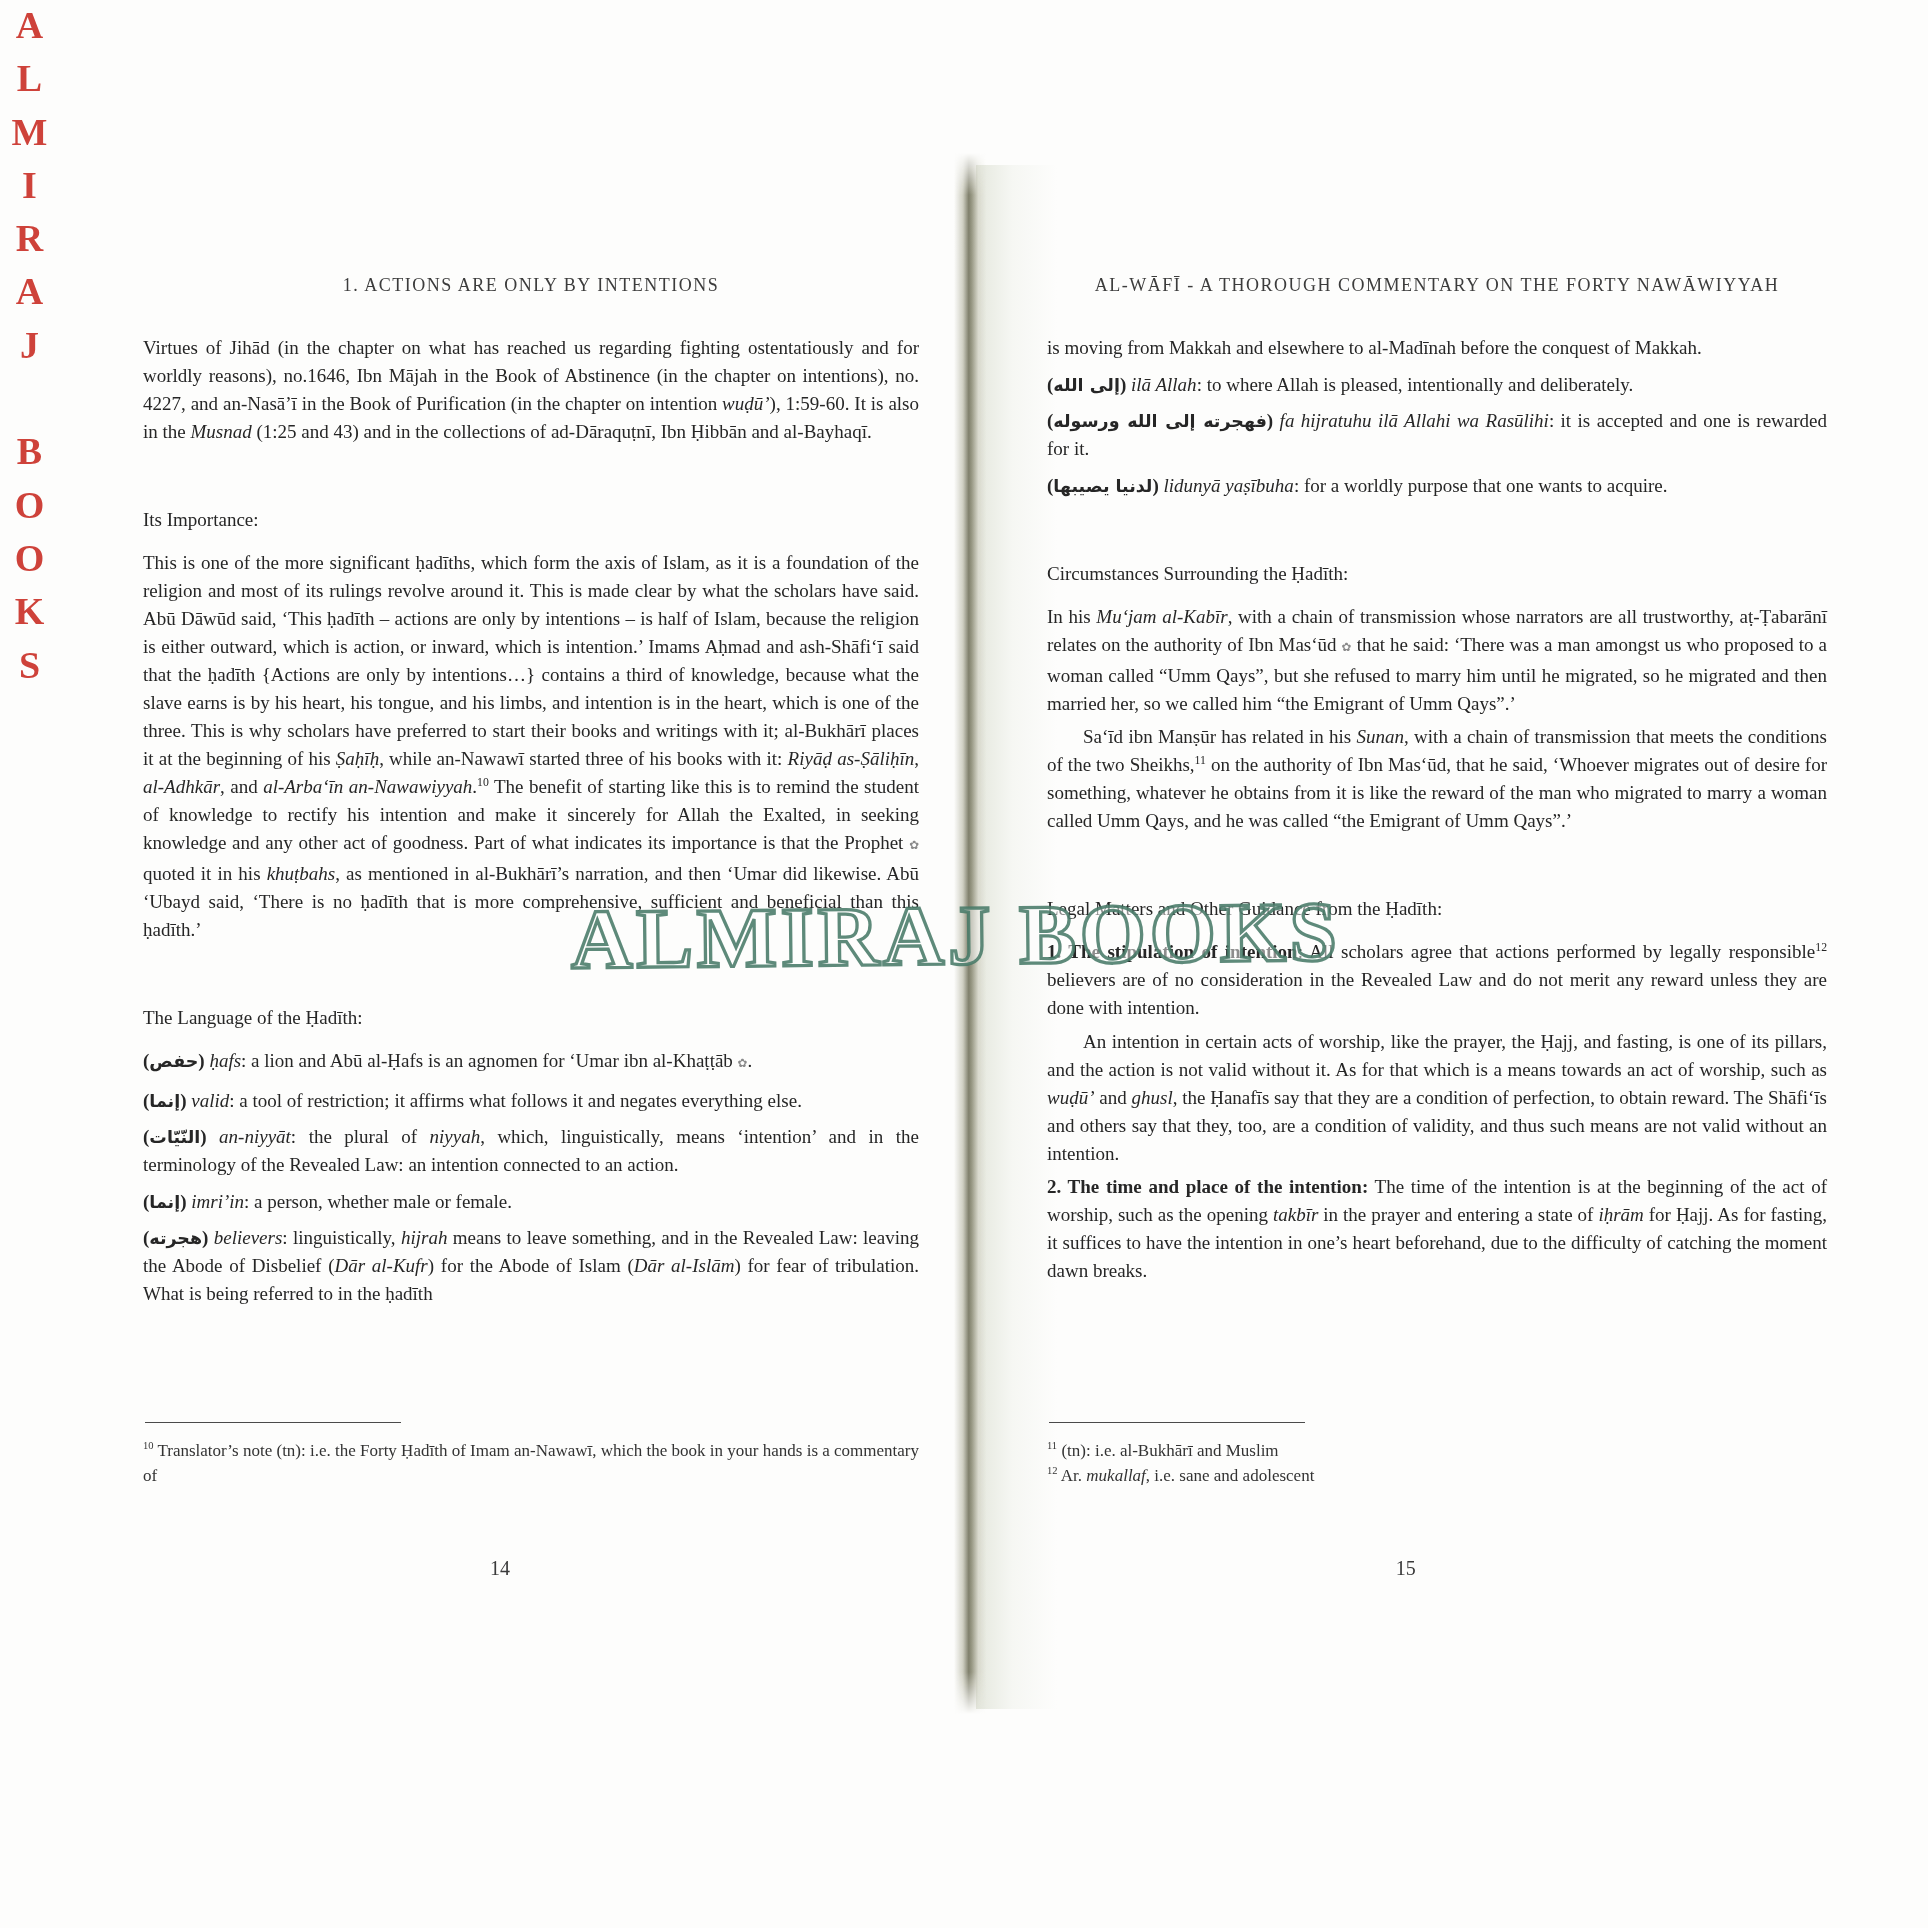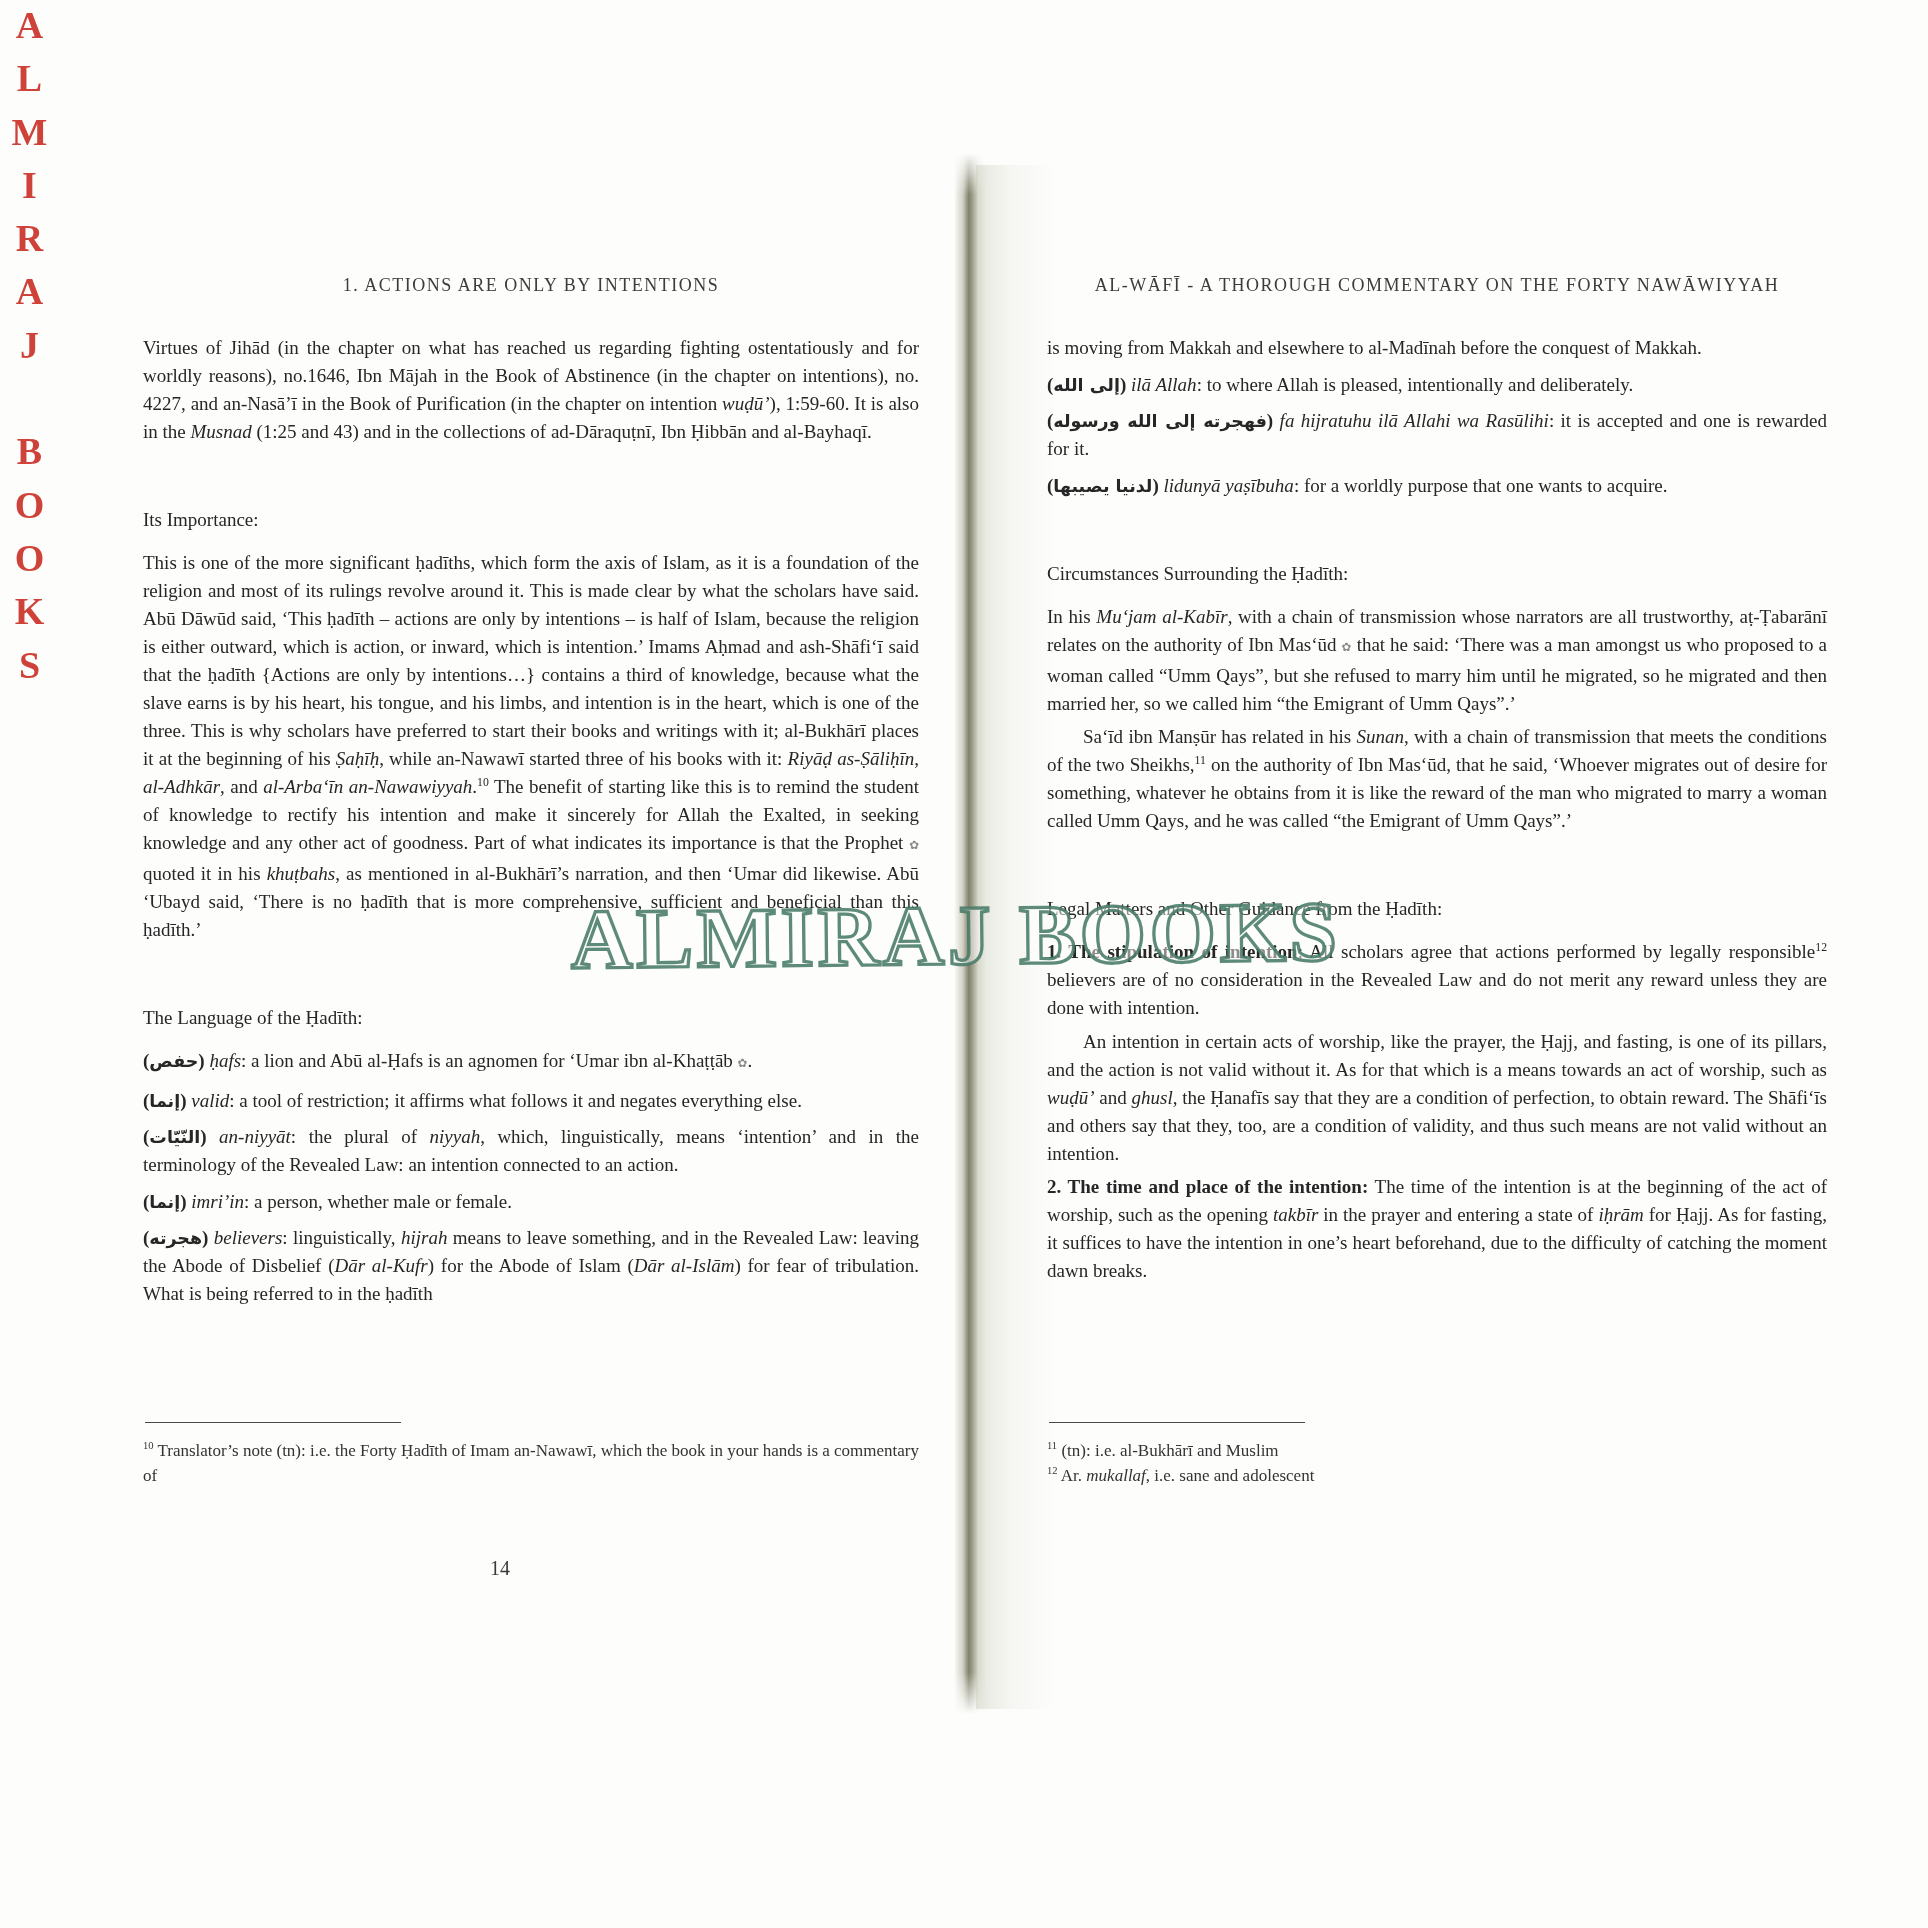--- a/index.html
+++ b/index.html
@@ -104,16 +104,17 @@
     <div class="h">Legal Matters and Other Guidance from the Ḥadīth:</div>
     <div class="p"><b>1. The stipulation of intention</b>: All scholars agree that actions performed by legally responsible<sup>12</sup> believers are of no consideration in the Revealed Law and do not merit any reward unless they are done with intention.</div>
     <div class="ind">An intention in certain acts of worship, like the prayer, the Ḥajj, and fasting, is one of its pillars, and the action is not valid without it. As for that which is a means towards an act of worship, such as <i>wuḍū’</i> and <i>ghusl</i>, the Ḥanafīs say that they are a condition of perfection, to obtain reward. The Shāfi‘īs and others say that they, too, are a condition of validity, and thus such means are not valid without an intention.</div>
     <div class="p"><b>2. The time and place of the intention:</b> The time of the intention is at the beginning of the act of worship, such as the opening <i>takbīr</i> in the prayer and entering a state of <i>iḥrām</i> for Ḥajj. As for fasting, it suffices to have the intention in one’s heart beforehand, due to the difficulty of catching the moment dawn breaks.</div>
   </div>
   <div class="footnotes">
     <div class="fn-rule"></div>
     <div class="fn"><sup>11</sup> (tn): i.e. al-Bukhārī and Muslim</div>
     <div class="fn"><sup>12</sup> Ar. <i>mukallaf</i>, i.e. sane and adolescent</div>
   </div>
+  <div class="pagenum">15</div>
 </div>
 
 <div class="watermark">ALMIRAJ BOOKS</div>
 
 
 </body></html>

